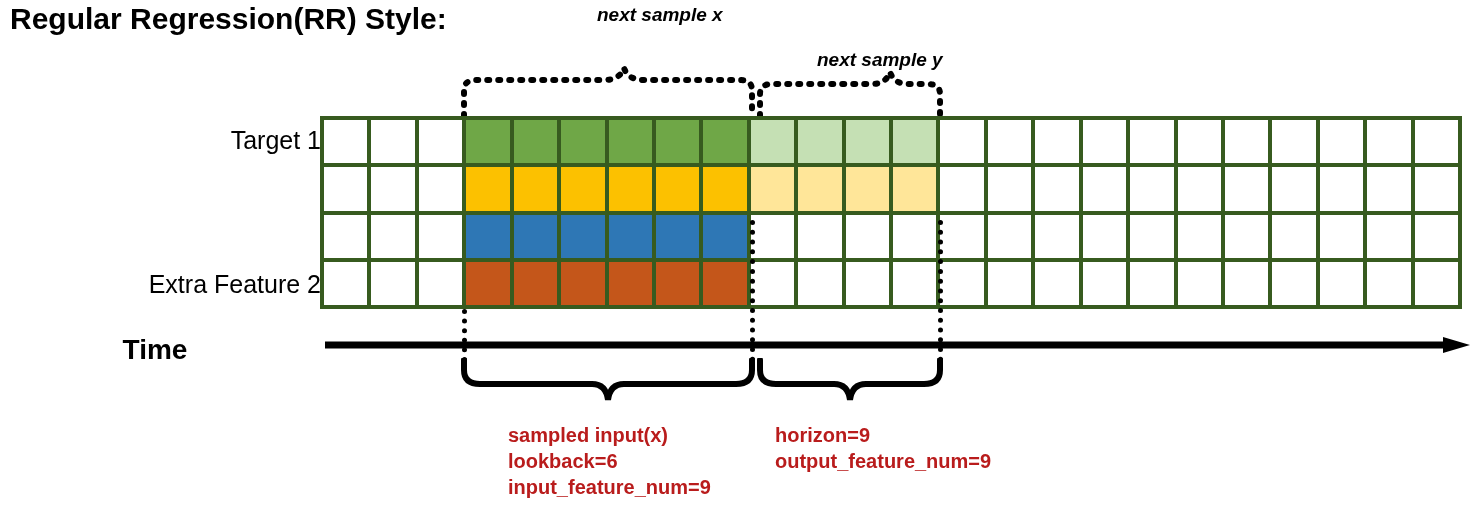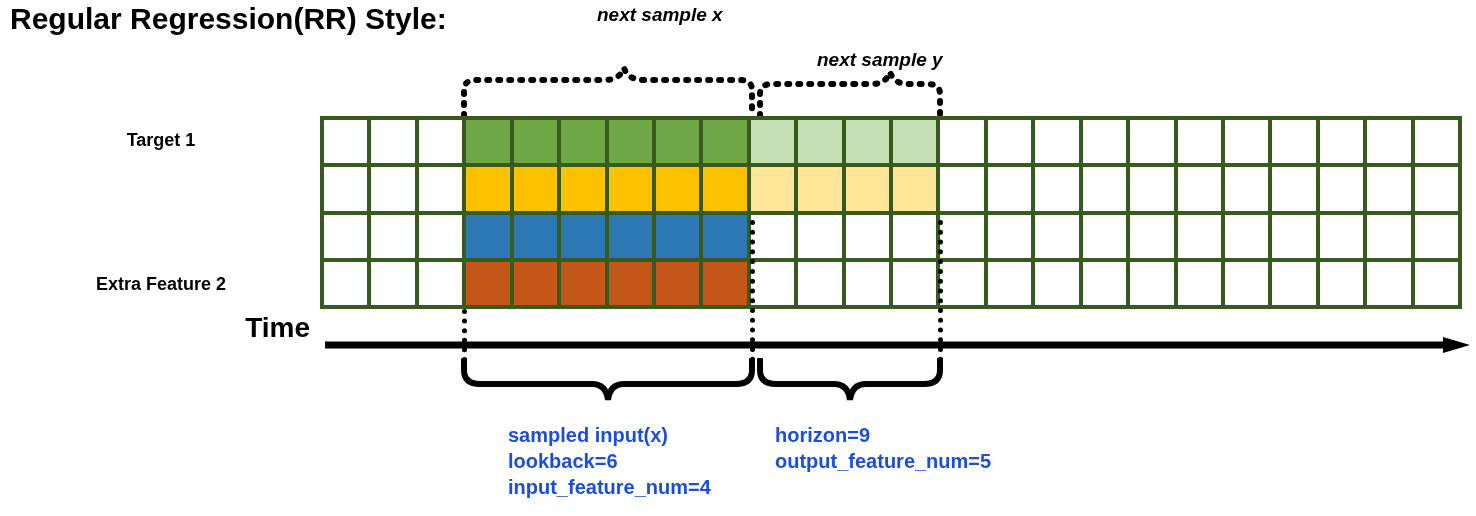--- a/index.html
+++ b/index.html
@@ -43,23 +43,23 @@
     white-space: nowrap;
   }
   #caption-next-x { left: 597px; top: 4px; }
   #caption-next-y { left: 817px; top: 4px; margin-top: 45px; }
 
   
   .row-label {
     position: absolute;
     right: 1155px;            
     width: 320px;
-    text-align: center;
-    font-size: 18px;
-    font-weight: 700;
+    text-align: right;
+    font-size: 25px;
+    font-weight: 400;
     color: #000000;
     white-space: nowrap;
     line-height: 48px;
     height: 48px;
   }
 
   
   #grid {
     position: absolute;
     left: 320px;
@@ -82,23 +82,23 @@
   .cell {
     flex: 1 1 0;
     background: #ffffff;
     min-width: 0;
   }
 
   
   #time-label {
     position: absolute;
     left: 0px;
-    top: 312px;
+    top: 334px;
     width: 310px;
-    text-align: right;
+    text-align: center;
     font-size: 28px;
     font-weight: 700;
     color: #000000;
   }
   #time-axis {
     position: absolute;
     left: 325px;
     top: 337px;
     width: 1145px;
     height: 16px;
@@ -125,21 +125,21 @@
     top: 358px;
     width: 1476px;
     height: 60px;
   }
 
   
   .annot {
     position: absolute;
     font-size: 20px;
     font-weight: 600;
-    color: #1d4ed8;
+    color: #b91c1c;
     line-height: 26px;
     white-space: nowrap;
   }
   #annot-input  { left: 508px; top: 422px; }
   #annot-output { left: 775px; top: 422px; }
   .annot div { display: block; }
 </style>
 </head>
 <body>
 
@@ -284,20 +284,20 @@
     <path d="M 464 2 L 464 12 Q 464 26 480 26 L 592 26 Q 606 26 608 42
              Q 610 26 624 26 L 736 26 Q 752 26 752 12 L 752 2" fill="none" stroke="#000000" stroke-width="6" stroke-linecap="round"></path>
 
     <path d="M 760 2 L 760 12 Q 760 26 776 26 L 834 26 Q 848 26 850 42
              Q 852 26 866 26 L 924 26 Q 940 26 940 12 L 940 2" fill="none" stroke="#000000" stroke-width="6" stroke-linecap="round"></path>
   </svg>
 
   <div class="annot" id="annot-input">
     <div>sampled input(x)</div>
     <div>lookback=6</div>
-    <div>input_feature_num=4</div>
+    <div>input_feature_num=9</div>
   </div>
   <div class="annot" id="annot-output">
     <div>horizon=9</div>
-    <div>output_feature_num=5</div>
+    <div>output_feature_num=9</div>
   </div>
 
 </div>
 
 </body></html>

